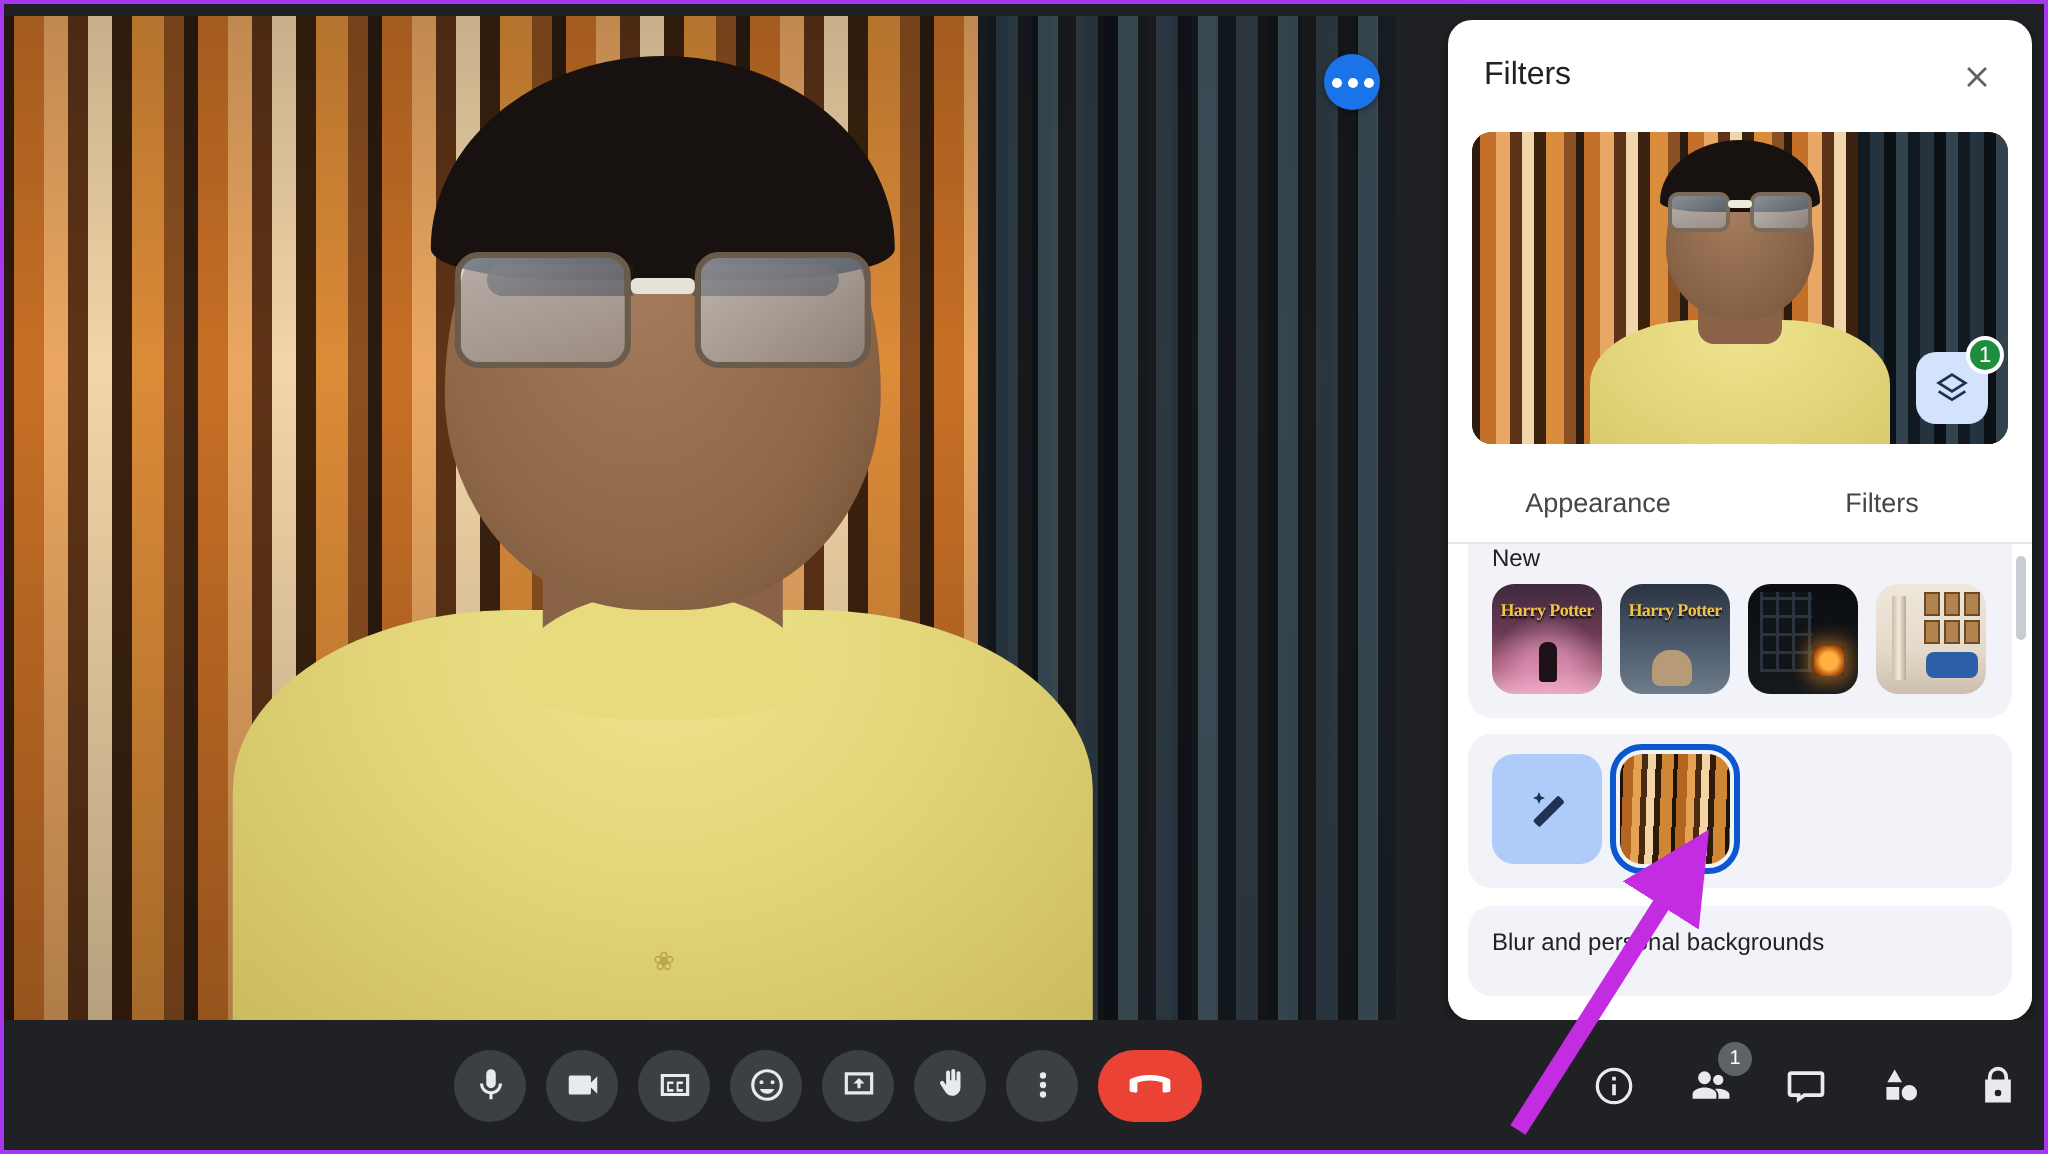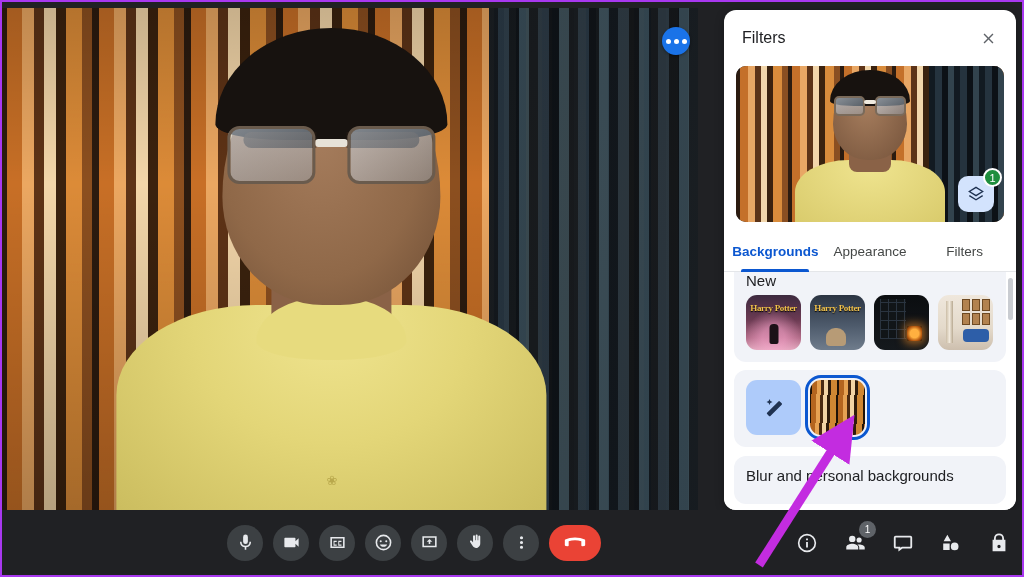--- a/index.html
+++ b/index.html
@@ -347,21 +347,21 @@
     padding: 0 10px;
   }
   .section {
     background: #f1f3f8;
     border-radius: 12px;
     margin-top: 8px;
     padding: 10px 12px 12px;
   }
   .section-head {
     display: flex; align-items: center; gap: 7px;
-    font-size: 15px;
+    font-size: 12px;
     color: #202124;
     margin-bottom: 8px;
   }
   .flask-icon svg { width: 15px; height: 15px; fill: #202124; }
   .thumb-row { display: flex; gap: 9px; }
   .thumb {
     width: 55px; height: 55px;
     border-radius: 11px;
     overflow: hidden;
     cursor: pointer;
@@ -545,21 +545,20 @@
       <div class="layers-btn">
         <svg viewBox="0 0 24 24">
             <path d="M12 4l8 5-8 5-8-5 8-5z"></path>
             <path d="M4 14l8 5 8-5"></path>
           </svg>
         <span class="layers-badge">1</span>
       </div>
     </div>
 
     <div class="tabs">
-      <div class="tab active">Backgrounds</div>
       <div class="tab">Appearance</div>
       <div class="tab">Filters</div>
     </div>
 
     <div class="scroll-area">
 
       <div class="section clipped-top">
         <div class="section-head">New</div>
         <div class="thumb-row">
           <div class="thumb hp1">

